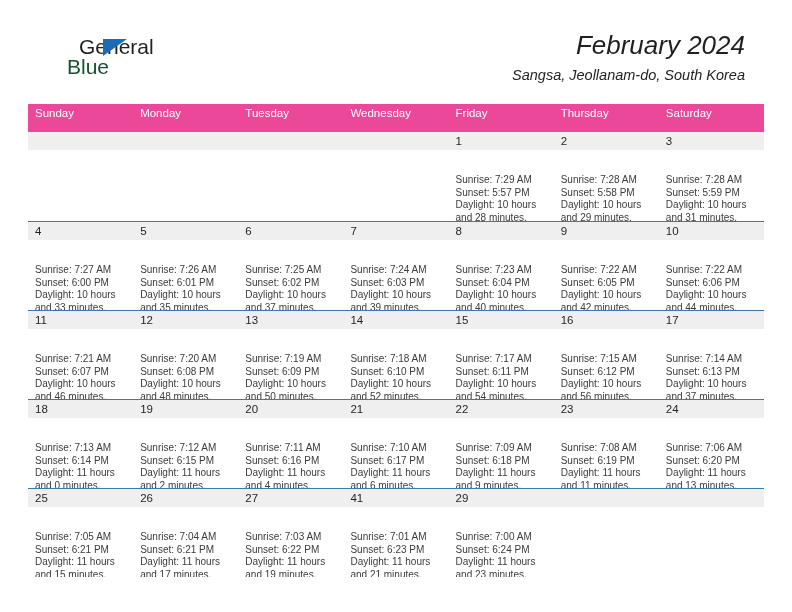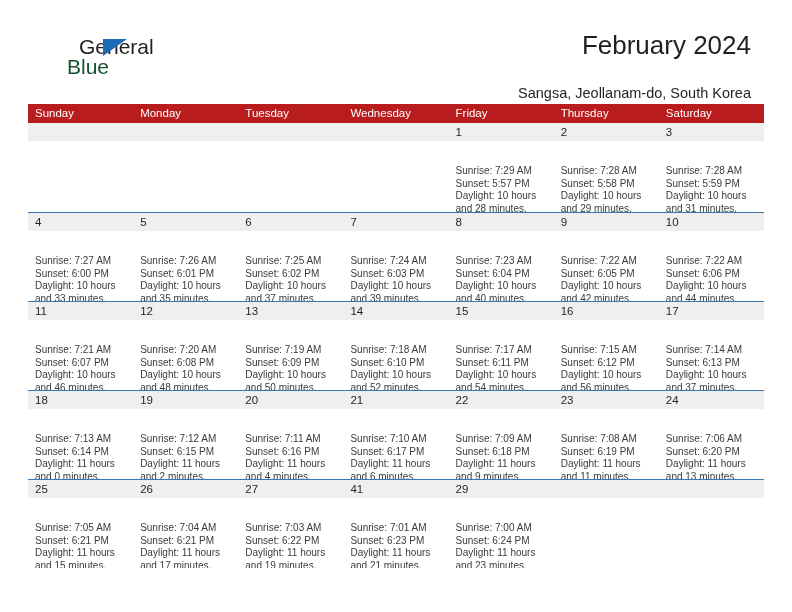--- a/index.html
+++ b/index.html
@@ -57,49 +57,50 @@
     left: 68px;
     top: 3px;
     width: 0;
     height: 0;
     border-left: 24px solid #1c6cb5;
     border-bottom: 17px solid transparent;
   }
 
   .title-block {
     position: absolute;
-    right: 6px;
+    right: 12px;
     top: 0;
     text-align: right;
+    font-style: italic;
   }
   .cal-title {
     font-size: 26px;
     color: #231f20;
     line-height: 34px;
     white-space: nowrap;
   }
   .cal-subtitle {
     font-size: 14.5px;
     color: #231f20;
     line-height: 22px;
-    margin-top: 20px;
+    margin-top: 2px;
     white-space: nowrap;
   }
 
   
   .calendar {
     position: absolute;
     left: 28px;
     top: 104px;
     width: 736px;
   }
   .weekdays {
     display: flex;
-    background: #b91c1c;
-    height: 19px;
+    background: #ec4899;
+    height: 28px;
   }
   .weekday {
     flex: 1 1 0;
     color: #ffffff;
     font-size: 11.5px;
     line-height: 19px;
     padding-left: 7px;
     box-sizing: border-box;
     overflow: hidden;
     white-space: nowrap;

